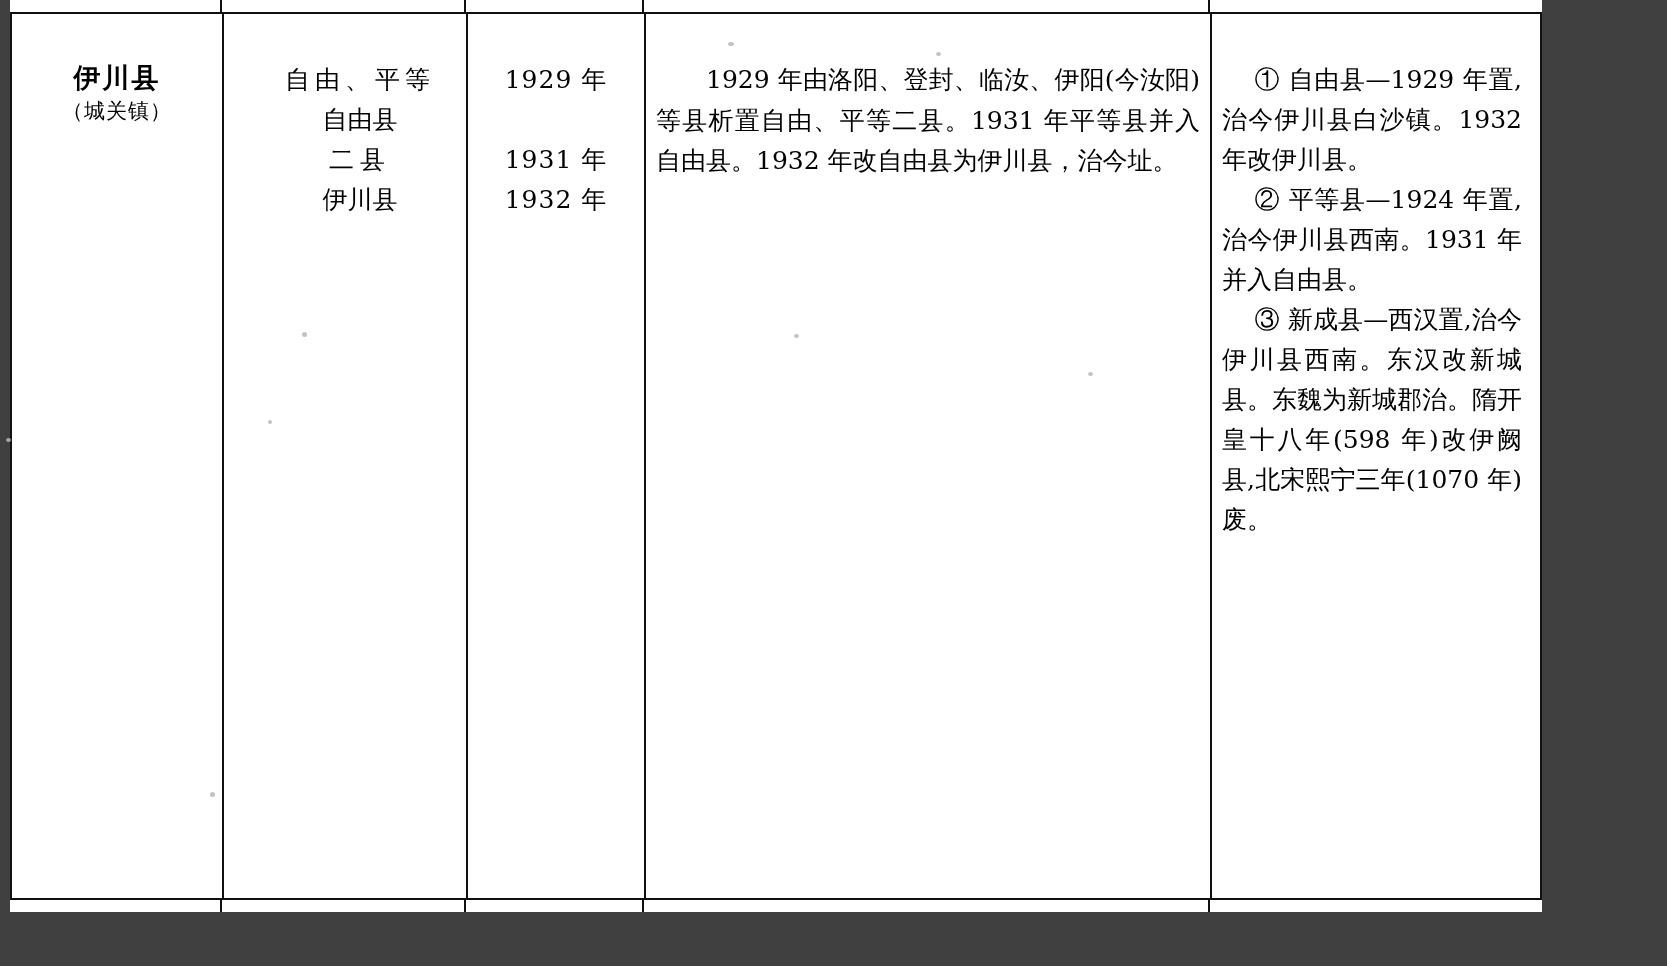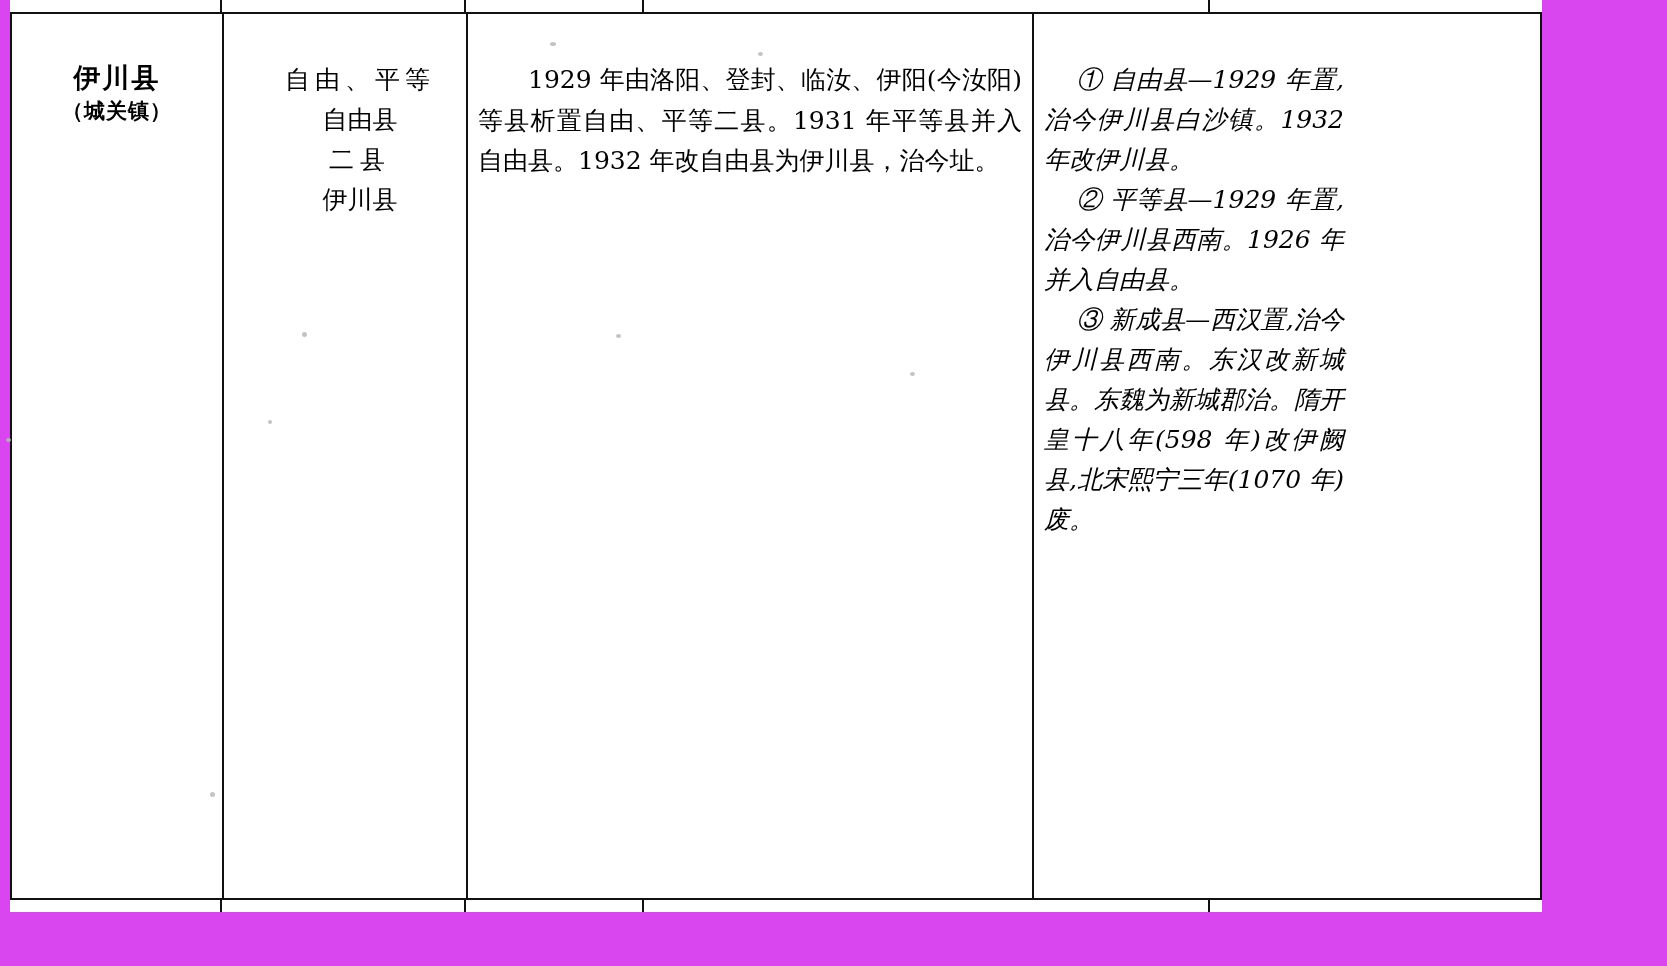--- a/index.html
+++ b/index.html
@@ -12,21 +12,21 @@
     height: 966px;
     font-family: "DejaVu Serif", "Liberation Serif", serif;
     color: #000000;
     overflow: hidden;
   }
 
   .page {
     position: relative;
     width: 1667px;
     height: 966px;
-    background: #d946ef;
+    background: #404040;
   }
 
   
   .table-frame {
     position: absolute;
     left: 10px;
     top: 0px;
     width: 1532px;
     height: 912px;
     border-top: 2px solid #111;
@@ -75,41 +75,41 @@
     border-right: 2px solid #111;
     padding: 0;
     position: relative;
   }
   .col:last-child { border-right: none; }
 
   .c1 { width: 212px; }
   .c2 { width: 244px; }
   .c3 { width: 178px; }
   .c4 { width: 566px; }
-  .c5 { width: 320px; font-style: italic; }
+  .c5 { width: 320px; }
 
   .cell-inner {
     padding-top: 58px;
     padding-left: 10px;
     padding-right: 10px;
   }
 
   
   .county-name {
     text-align: center;
     font-size: 27px;
     font-weight: bold;
     letter-spacing: 2px;
     line-height: 1.35;
     font-family: "DejaVu Sans", "Liberation Sans", sans-serif;
   }
   .county-seat {
     text-align: center;
     font-size: 21px;
-    font-weight: bold;
+    font-weight: normal;
     letter-spacing: 1px;
     line-height: 1.5;
     font-family: "DejaVu Sans", "Liberation Sans", sans-serif;
   }
 
   
   .names-list {
     font-size: 25px;
     line-height: 1.6;
     text-align: center;
@@ -192,35 +192,43 @@
       <div class="cell-inner names-list">
         <div class="n-row n-spread">自由、平等</div>
         <div class="n-row">自由县</div>
         <div class="n-row n-row2">二县</div>
         <div class="n-row">伊川县</div>
       </div>
       <div class="speck" style="left:78px; top:330px; width:5px; height:5px;"></div>
       <div class="speck" style="left:44px; top:418px; width:4px; height:4px;"></div>
     </div>
 
+    <div class="col c3">
+      <div class="cell-inner years">
+        <div class="y">1929 年</div>
+        <div class="y" style="height:40px;"></div>
+        <div class="y">1931 年</div>
+        <div class="y">1932 年</div>
+      </div>
+    </div>
 
     <div class="col c4">
       <div class="cell-inner">
         <div class="narrative">1929 年由洛阳、登封、临汝、伊阳(今汝阳)等县析置自由、平等二县。1931 年平等县并入自由县。1932 年改自由县为伊川县，治今址。</div>
       </div>
       <div class="speck" style="left:82px; top:40px; width:6px; height:4px;"></div>
       <div class="speck" style="left:290px; top:50px; width:5px; height:4px;"></div>
       <div class="speck" style="left:148px; top:332px; width:5px; height:4px;"></div>
       <div class="speck" style="left:442px; top:370px; width:5px; height:4px;"></div>
     </div>
 
     <div class="col c5">
       <div class="cell-inner notes">
         <div class="note">① 自由县—1929 年置,治今伊川县白沙镇。1932 年改伊川县。</div>
-        <div class="note">② 平等县—1929 年置,治今伊川县西南。1926 年并入自由县。</div>
+        <div class="note">② 平等县—1924 年置,治今伊川县西南。1931 年并入自由县。</div>
         <div class="note">③ 新成县—西汉置,治今伊川县西南。东汉改新城县。东魏为新城郡治。隋开皇十八年(598 年)改伊阙县,北宋熙宁三年(1070 年)废。</div>
       </div>
     </div>
 
   </div>
 
   <div class="bottom-stub">
     <div class="stub-cell c1"></div>
     <div class="stub-cell c2"></div>
     <div class="stub-cell c3"></div>

